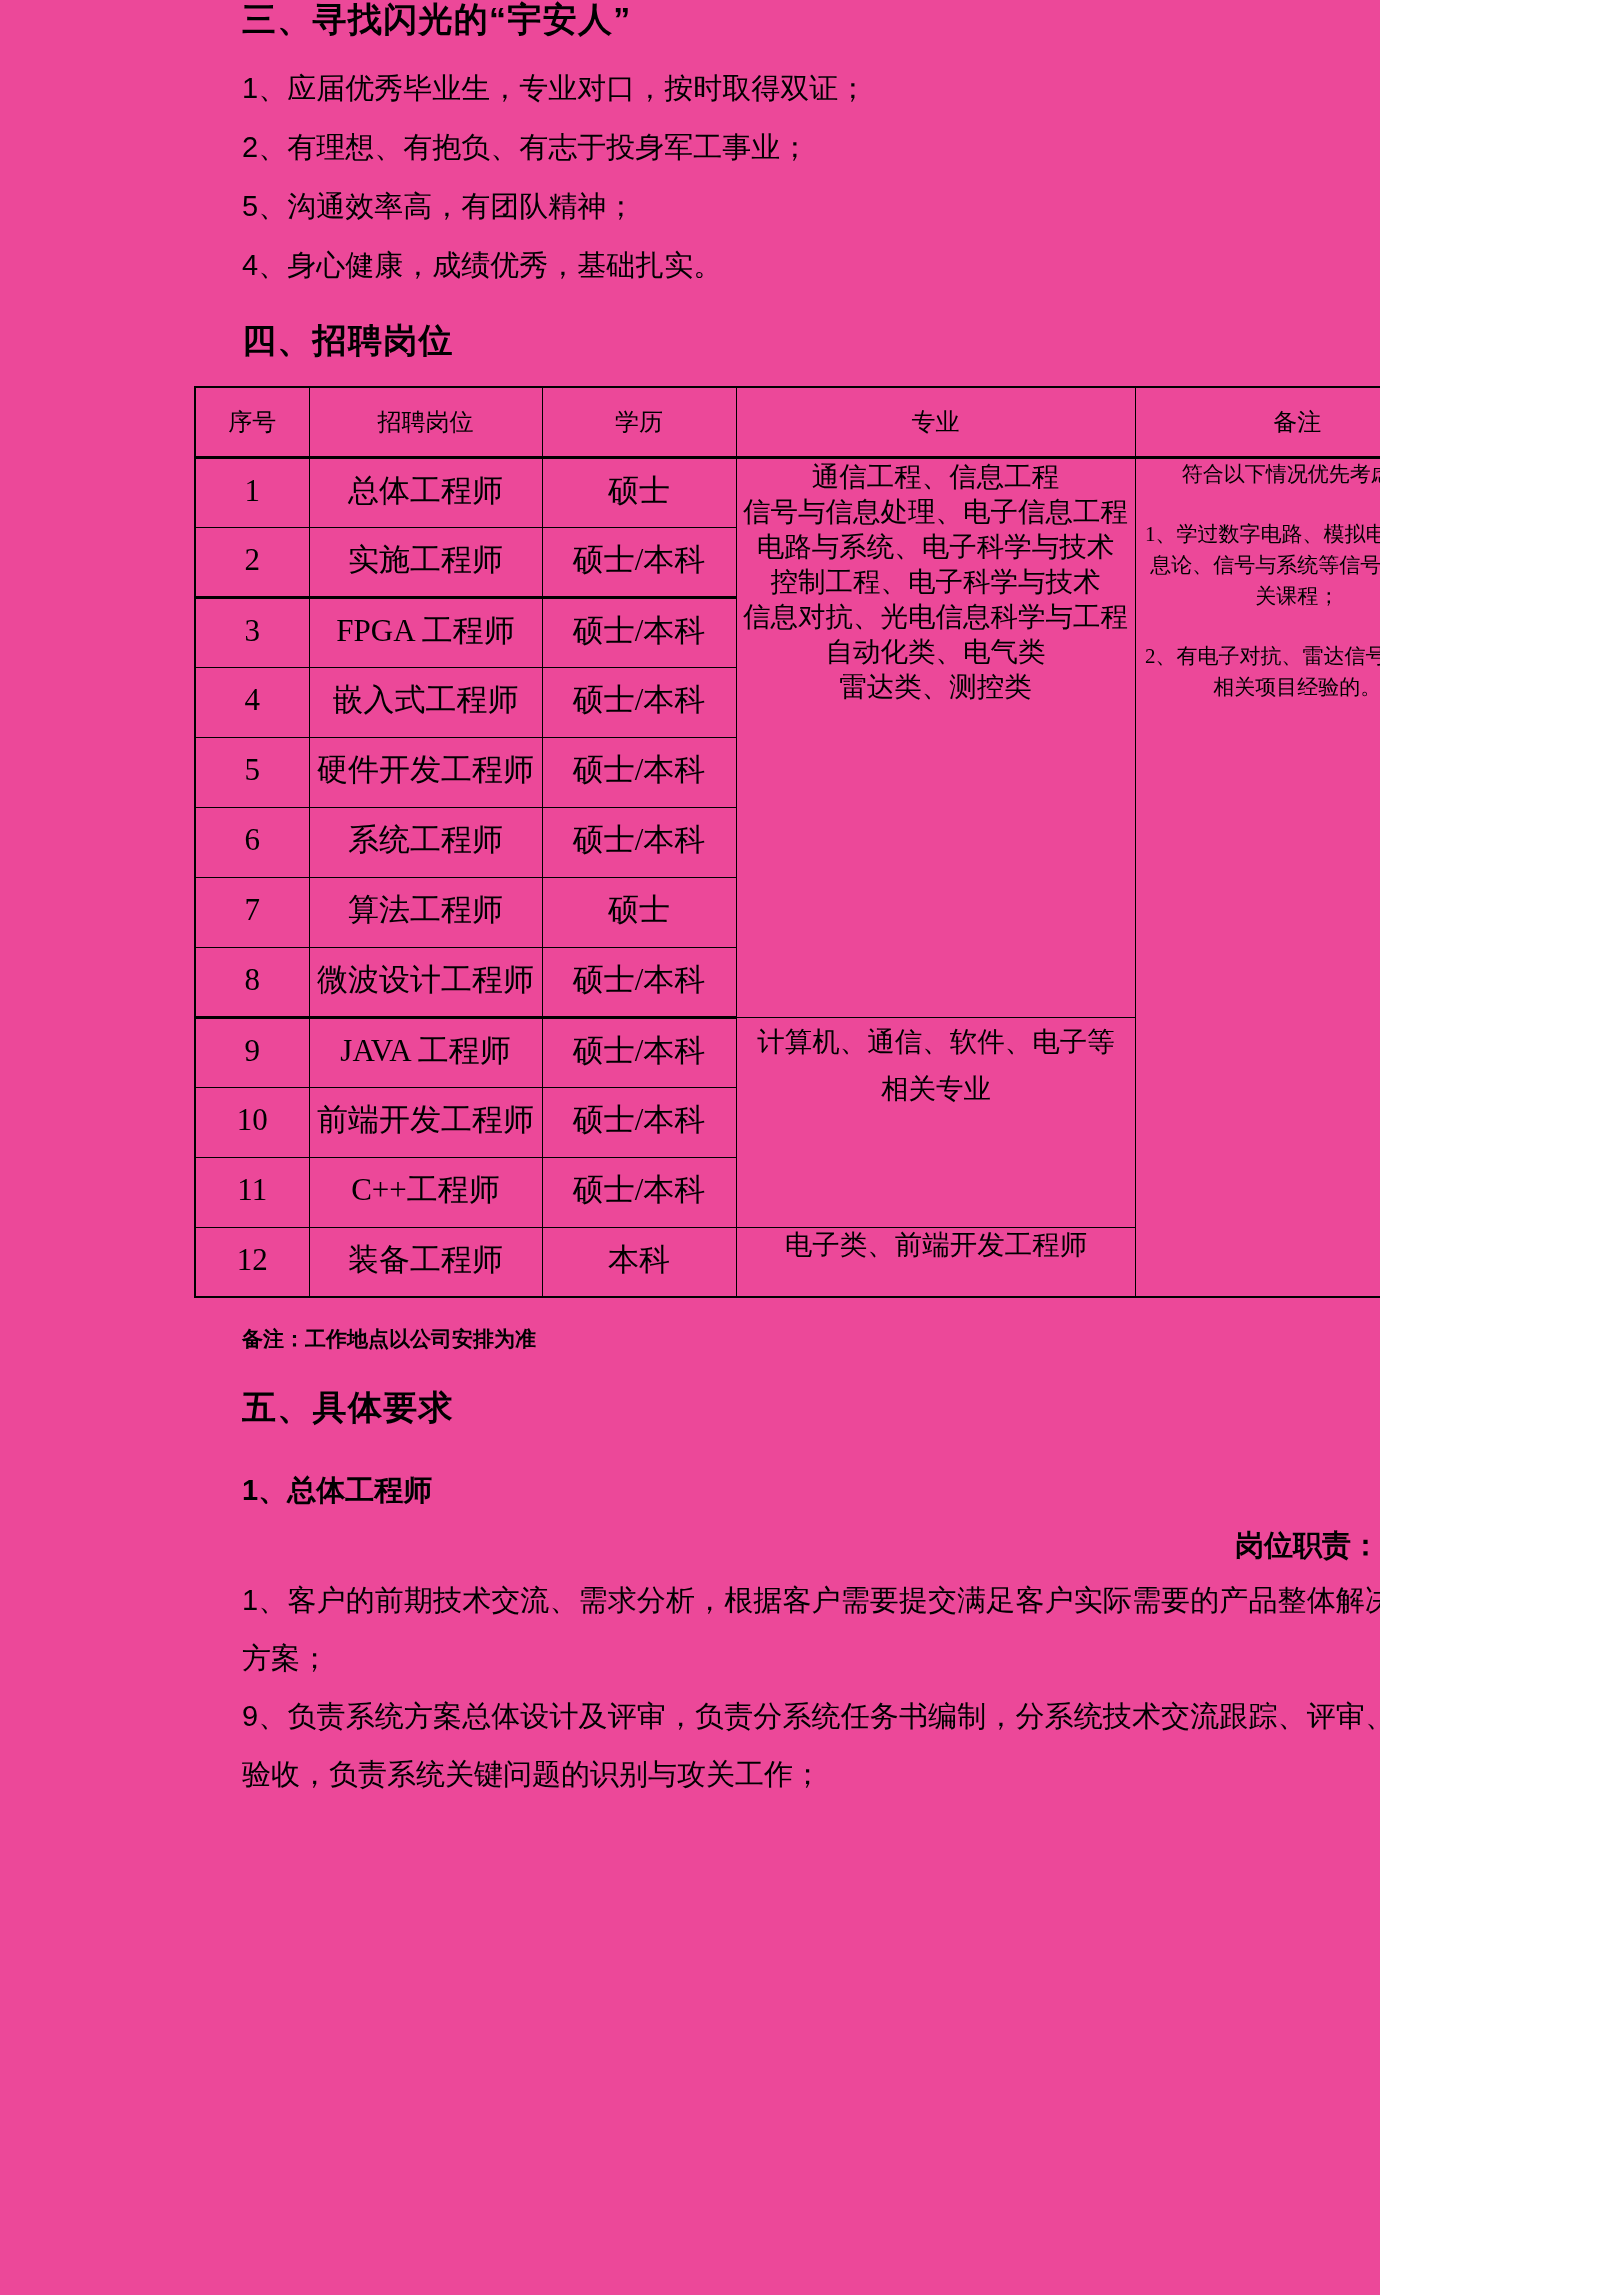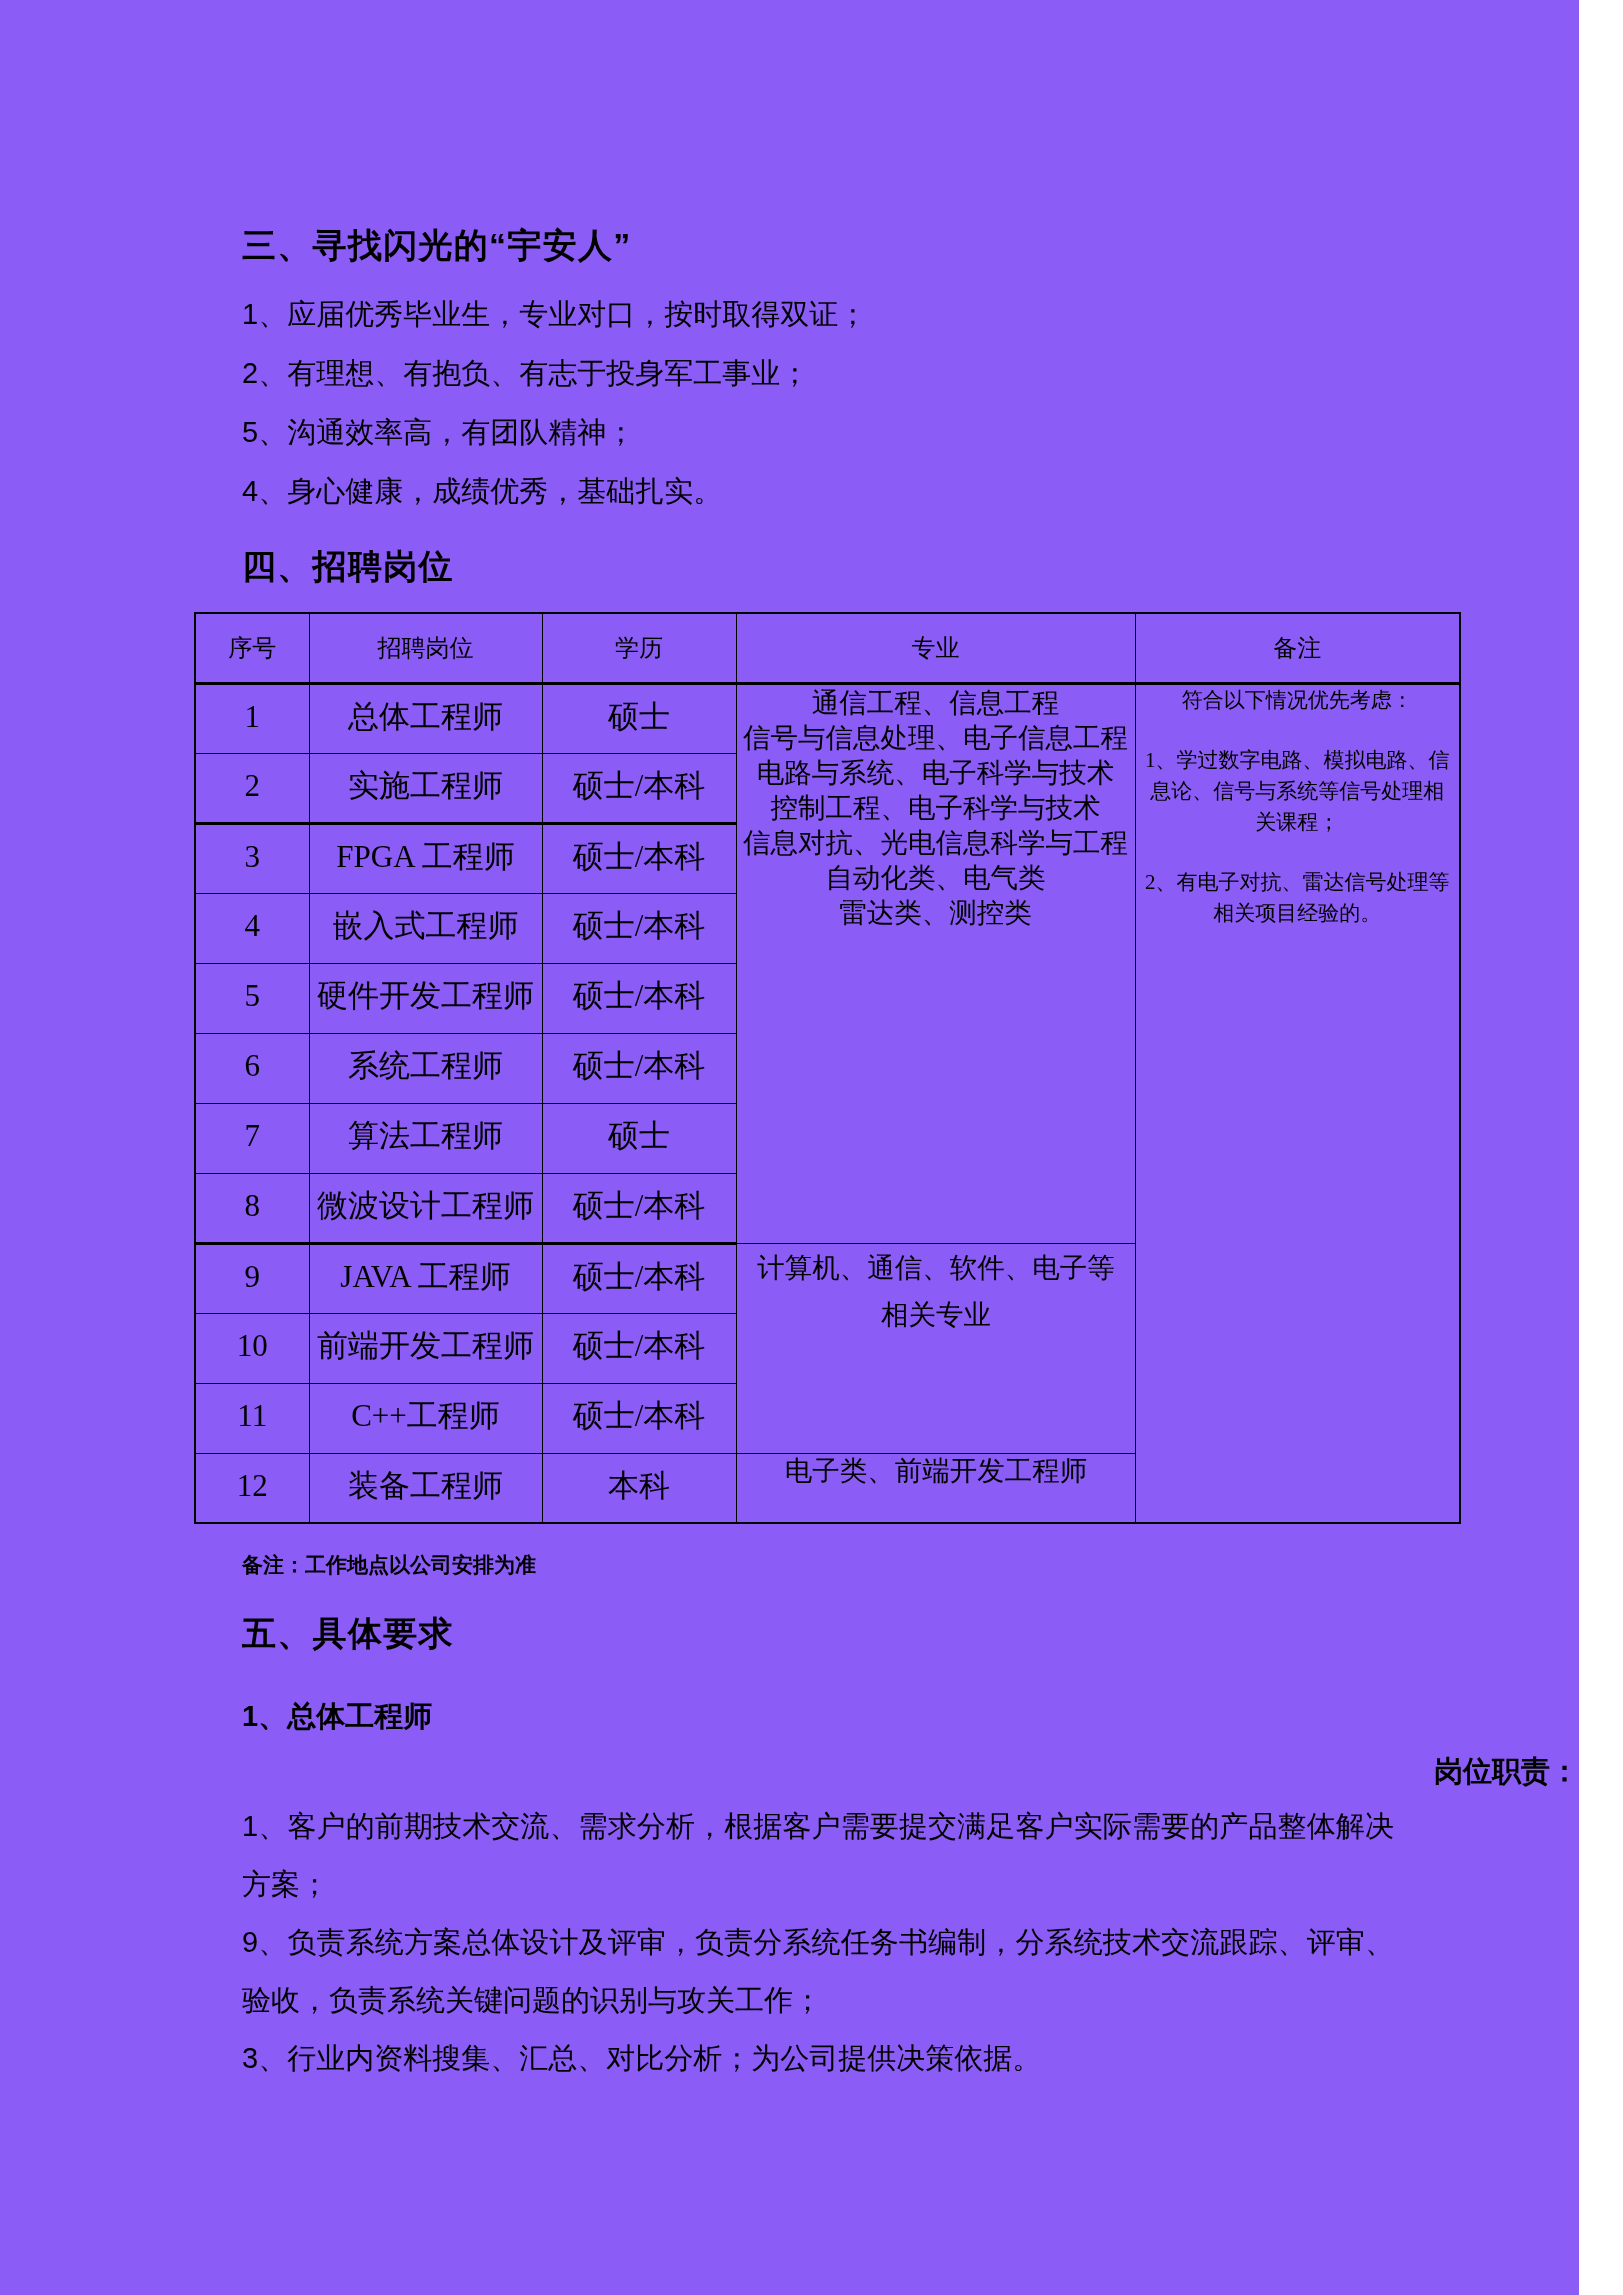--- a/index.html
+++ b/index.html
@@ -4,24 +4,23 @@
 <style>
   * { margin: 0; padding: 0; box-sizing: border-box; }
   html, body { background: #ffffff; }
   body {
     width: 1623px; height: 2295px;
     font-family: "Liberation Sans", "DejaVu Sans", sans-serif;
     color: #000000;
   }
   .page {
     position: relative;
-    width: 1579px; height: 2295px;
-    background: #8b5cf6;
+    width: 1380px; height: 2295px;
+    background: #ec4899;
     overflow: hidden;
-    padding-top: 226px;
   }
   .sec-heading {
     margin-left: 242px;
     font-size: 34px;
     line-height: 39px;
     font-weight: 700;
     letter-spacing: 1.3px;
   }
   .list-item {
     margin-left: 242px;
@@ -238,17 +237,16 @@
 
   <h2 class="sec-heading h5">五、具体要求</h2>
 
   <p class="job-heading">1、总体工程师</p>
 
   <p class="duties-label">岗位职责：</p>
 
   <div class="duties">
     <p>1、客户的前期技术交流、需求分析，根据客户需要提交满足客户实际需要的产品整体解决方案；</p>
     <p>9、负责系统方案总体设计及评审，负责分系统任务书编制，分系统技术交流跟踪、评审、验收，负责系统关键问题的识别与攻关工作；</p>
-    <p>3、行业内资料搜集、汇总、对比分析；为公司提供决策依据。</p>
   </div>
 
 </div>
 
 
 </body></html>

